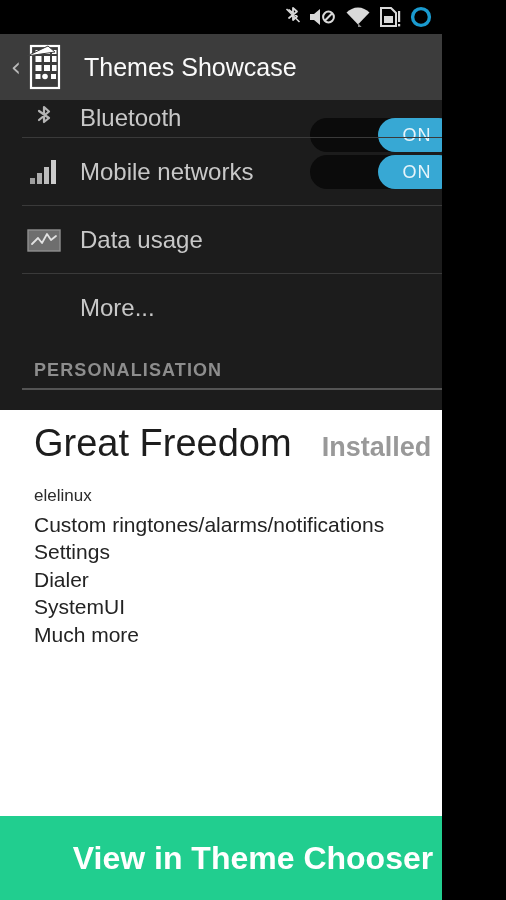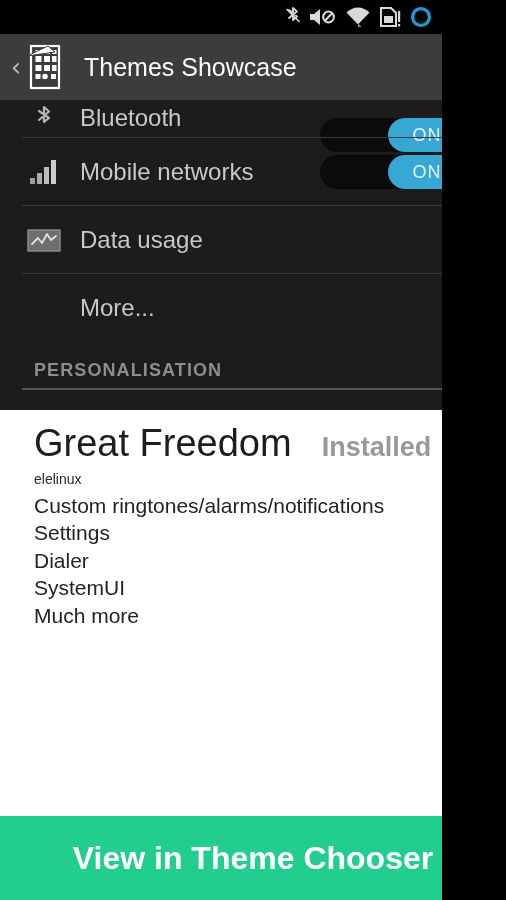--- a/index.html
+++ b/index.html
@@ -116,21 +116,21 @@
   }
   .plabel {
     color: #c8c8c8;
     font-size: 24px;
     margin-left: 16px;
     font-family: "Liberation Sans", sans-serif;
     white-space: nowrap;
   }
   .ptoggle {
     position: absolute;
-    right: 40px;
+    right: 50px;
     top: 50%;
     transform: translateY(-50%);
     width: 146px;
     height: 34px;
     border-radius: 17px;
     background: #0b0b0b;
   }
   .ptoggle .thumb {
     position: absolute;
     right: 0; top: 0;
@@ -192,22 +192,22 @@
   }
   .install-status {
     margin-left: 30px;
     font-size: 27px;
     color: #999999;
     font-weight: bold;
     font-family: "Liberation Sans", sans-serif;
     white-space: nowrap;
   }
   .author {
-    margin-top: 7px;
-    font-size: 14px;
+    margin-top: 22px;
+    font-size: 17px;
     color: #2b2b2b;
     font-family: "Liberation Sans", sans-serif;
   }
   .feature-list {
     margin-top: 5px;
   }
   .feature {
     font-size: 21px;
     color: #232323;
     line-height: 27.5px;

